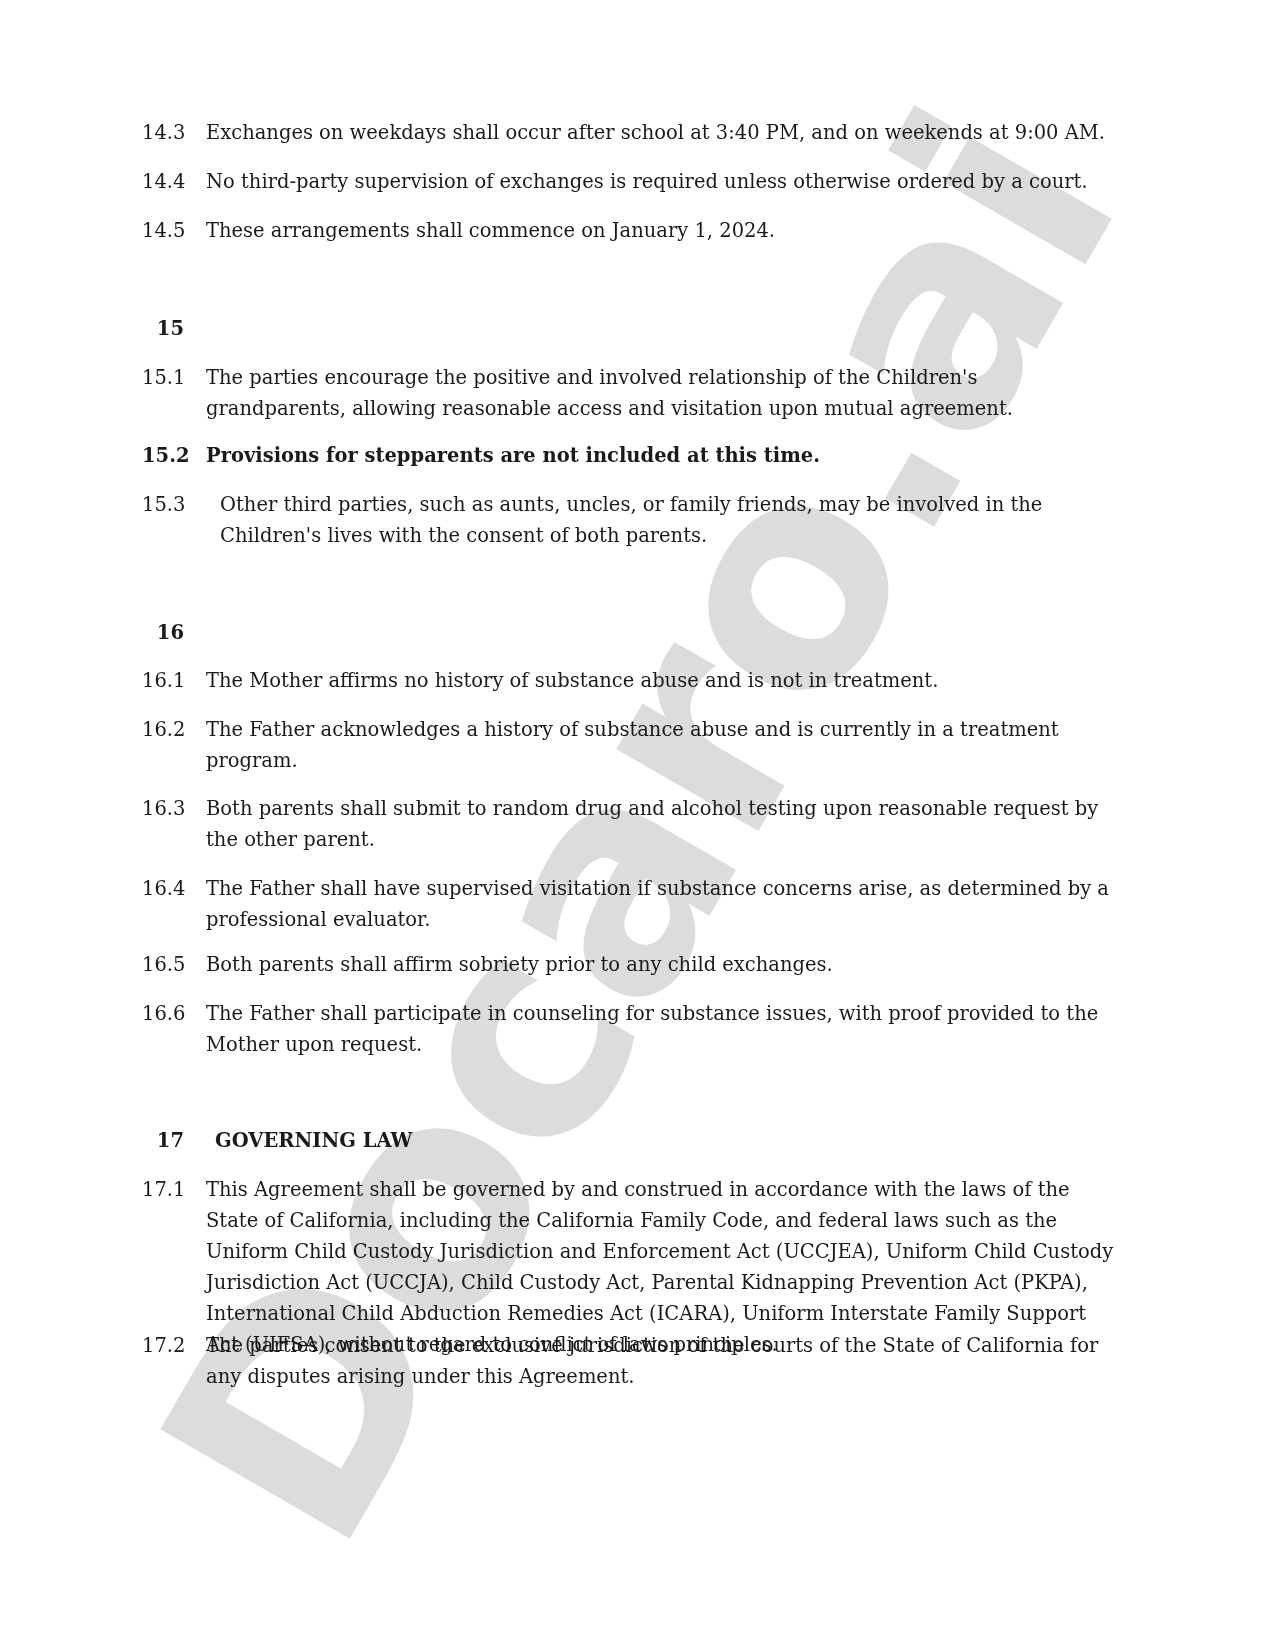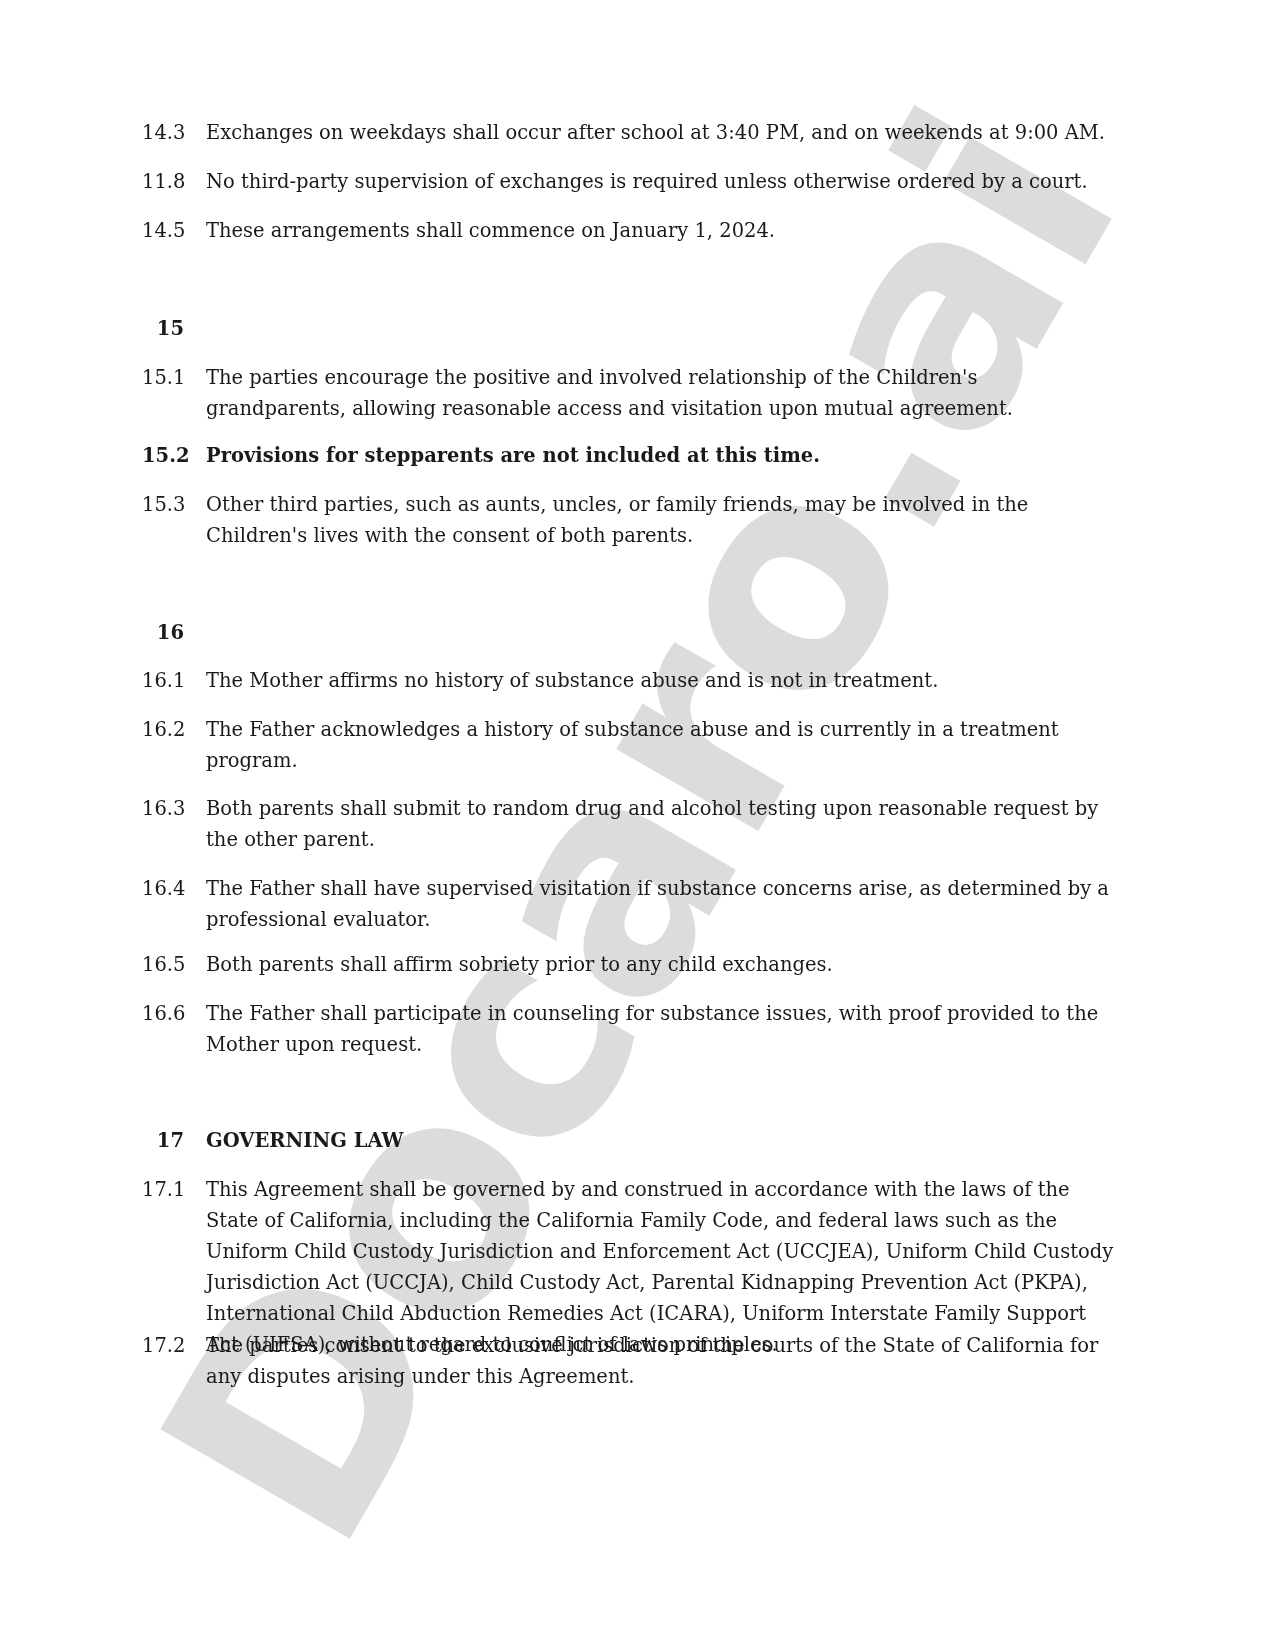--- a/index.html
+++ b/index.html
@@ -21,39 +21,39 @@
 <body>
 
 <div class="page">
   <div class="watermark">Docaro.ai</div>
   <div class="content" id="content">
       <div class="item" style="top: 117px;">
         <span class="num">14.3</span>
         <span class="txt">Exchanges on weekdays shall occur after school at 3:40 PM, and on weekends at 9:00 AM.</span>
       </div>
       <div class="item" style="top: 166px;">
-        <span class="num">11.8</span>
+        <span class="num">14.4</span>
         <span class="txt">No third-party supervision of exchanges is required unless otherwise ordered by a court.</span>
       </div>
       <div class="item" style="top: 215px;">
         <span class="num">14.5</span>
         <span class="txt">These arrangements shall commence on January 1, 2024.</span>
       </div>
       <div class="heading" style="top: 313px;">
         <span class="num">15</span>
       </div>
       <div class="item" style="top: 362px;">
         <span class="num">15.1</span>
         <span class="txt">The parties encourage the positive and involved relationship of the Children's grandparents, allowing reasonable access and visitation upon mutual agreement.</span>
       </div>
       <div class="item" style="top: 440px; font-weight: bold;">
         <span class="num">15.2</span>
         <span class="txt">Provisions for stepparents are not included at this time.</span>
       </div>
-      <div class="item" style="top: 489px;">
+      <div class="item" style="top: 489px; gap: 14px;">
         <span class="num">15.3</span>
         <span class="txt">Other third parties, such as aunts, uncles, or family friends, may be involved in the Children's lives with the consent of both parents.</span>
       </div>
       <div class="heading" style="top: 617px;">
         <span class="num">16</span>
       </div>
       <div class="item" style="top: 665px;">
         <span class="num">16.1</span>
         <span class="txt">The Mother affirms no history of substance abuse and is not in treatment.</span>
       </div>
@@ -70,21 +70,21 @@
         <span class="txt">The Father shall have supervised visitation if substance concerns arise, as determined by a professional evaluator.</span>
       </div>
       <div class="item" style="top: 949px;">
         <span class="num">16.5</span>
         <span class="txt">Both parents shall affirm sobriety prior to any child exchanges.</span>
       </div>
       <div class="item" style="top: 998px;">
         <span class="num">16.6</span>
         <span class="txt">The Father shall participate in counseling for substance issues, with proof provided to the Mother upon request.</span>
       </div>
-      <div class="heading" style="top: 1125px;">
+      <div class="heading" style="top: 1125px; gap: 9px;">
         <span class="num">17</span>
         <span class="txt">GOVERNING LAW</span>
       </div>
       <div class="item" style="top: 1174px;">
         <span class="num">17.1</span>
         <span class="txt">This Agreement shall be governed by and construed in accordance with the laws of the State of California, including the California Family Code, and federal laws such as the Uniform Child Custody Jurisdiction and Enforcement Act (UCCJEA), Uniform Child Custody Jurisdiction Act (UCCJA), Child Custody Act, Parental Kidnapping Prevention Act (PKPA), International Child Abduction Remedies Act (ICARA), Uniform Interstate Family Support Act (UIFSA), without regard to conflict of laws principles.</span>
       </div>
       <div class="item" style="top: 1292px; margin-top: 38px;">
         <span class="num">17.2</span>
         <span class="txt">The parties consent to the exclusive jurisdiction of the courts of the State of California for any disputes arising under this Agreement.</span>

